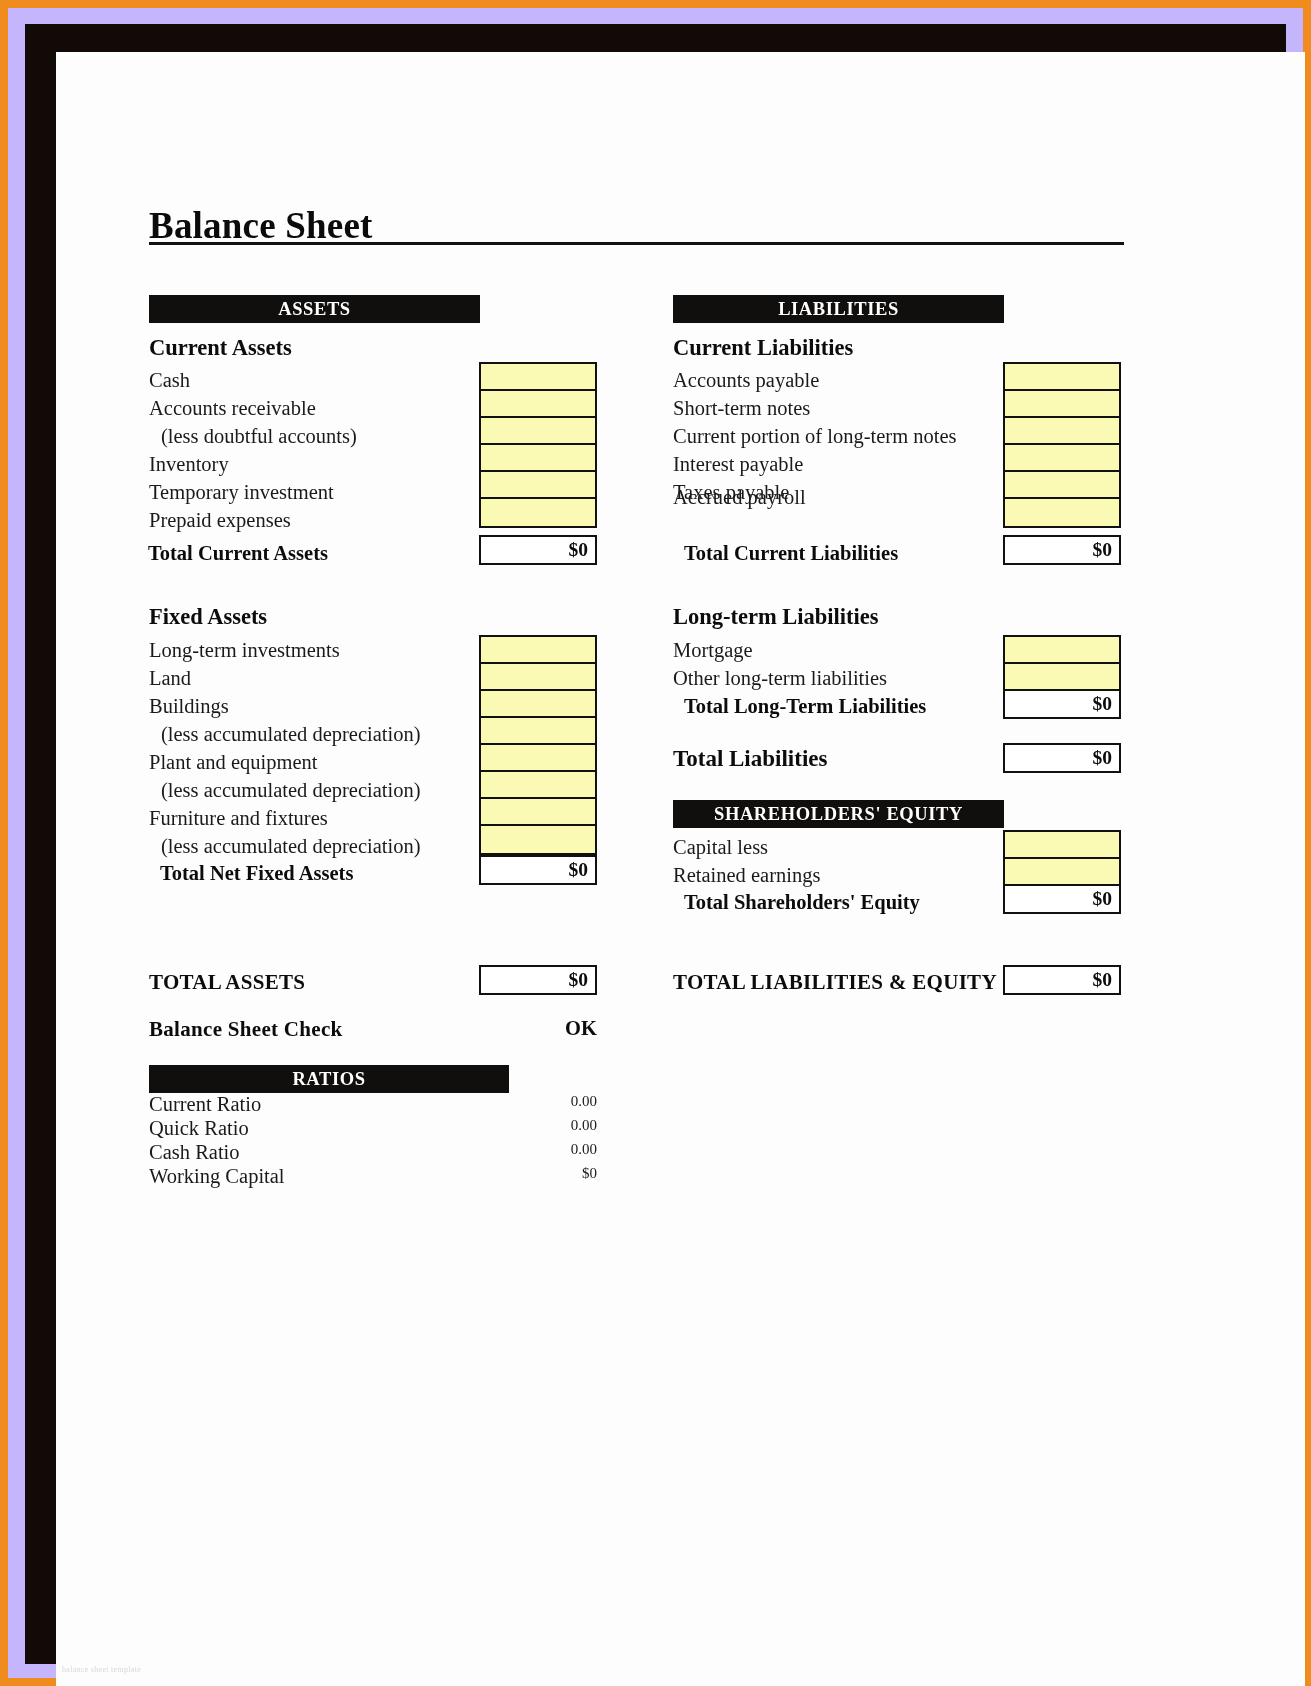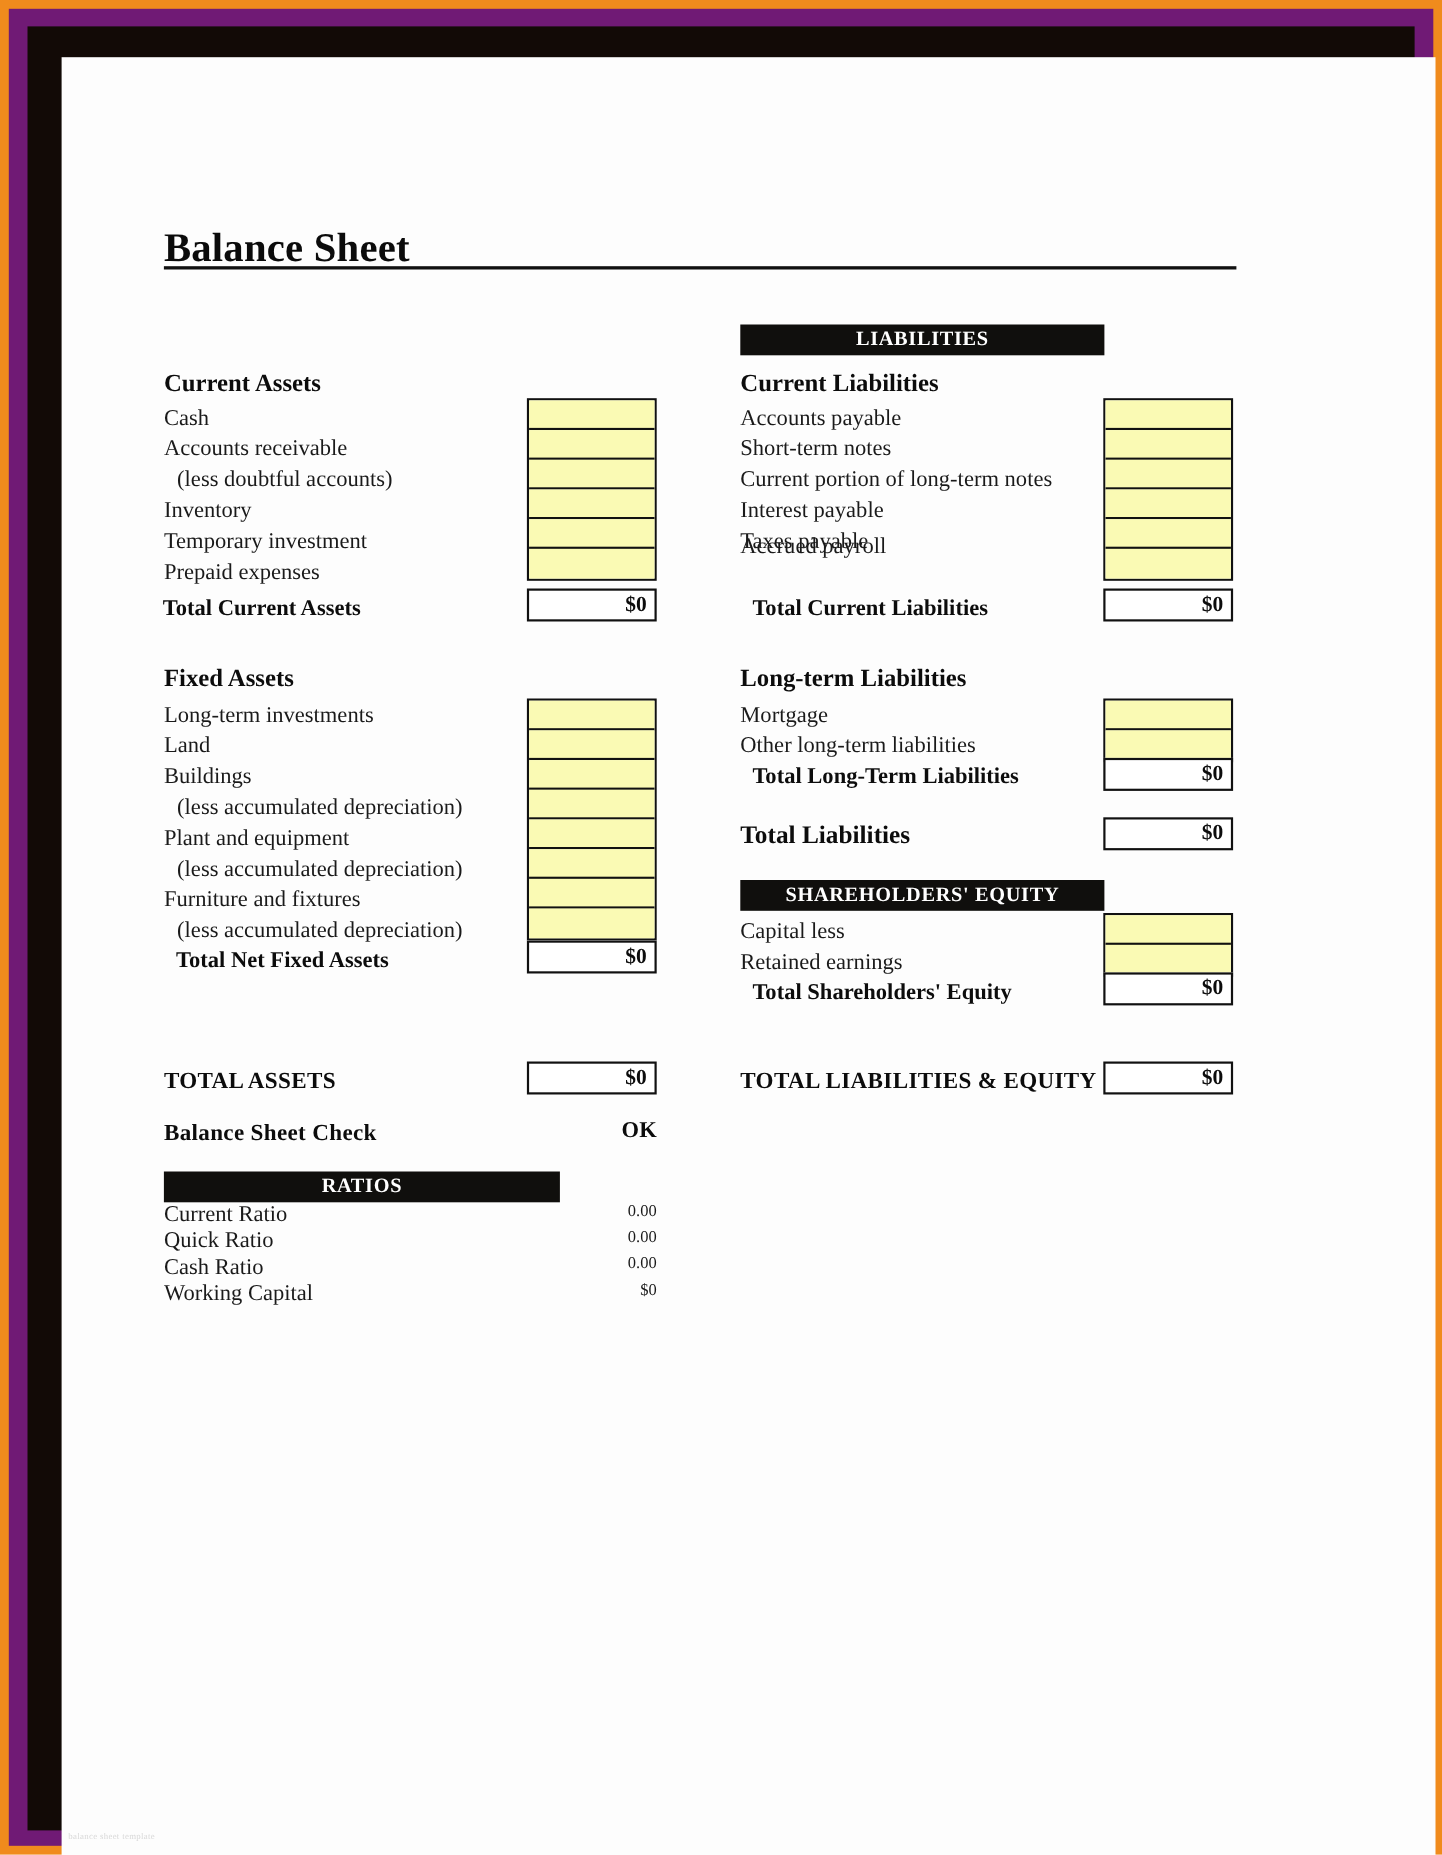--- a/index.html
+++ b/index.html
@@ -20,21 +20,21 @@
     left: 0; top: 0;
     width: 1311px;
     height: 1686px;
     background: #f08b1d;
     box-sizing: border-box;
   }
   .frame-red {
     position: absolute;
     left: 8px; top: 8px;
     right: 8px; bottom: 8px;
-    background: #701a75;
+    background: #c4b5fd;
     box-sizing: border-box;
   }
   .frame-dark {
     position: absolute;
     left: 17px; top: 16px;
     right: 17px; bottom: 14px;
     background: #120a06;
     box-sizing: border-box;
   }
   .page {
@@ -183,20 +183,21 @@
 
 <div class="frame-orange">
   <div class="frame-red">
     <div class="frame-dark">
       <div class="page">
         <div class="sheet">
 
           <div class="title">Balance Sheet</div>
           <div class="title-rule"></div>
 
+          <div class="band" style="left:93px; top:243px; width:331px;">ASSETS</div>
 
           <div class="grp-head" style="left:93px; top:283px;">Current Assets</div>
 
           <div class="item" style="left:93px; top:317px;">Cash</div>
           <div class="item" style="left:93px; top:345px;">Accounts receivable</div>
           <div class="item indent" style="left:93px; top:373px;">(less doubtful accounts)</div>
           <div class="item" style="left:93px; top:401px;">Inventory</div>
           <div class="item" style="left:93px; top:429px;">Temporary investment</div>
           <div class="item" style="left:93px; top:457px;">Prepaid expenses</div>
 

